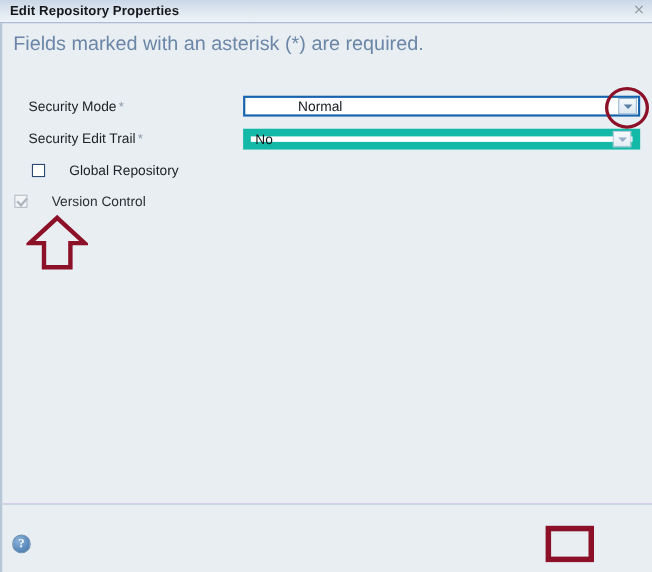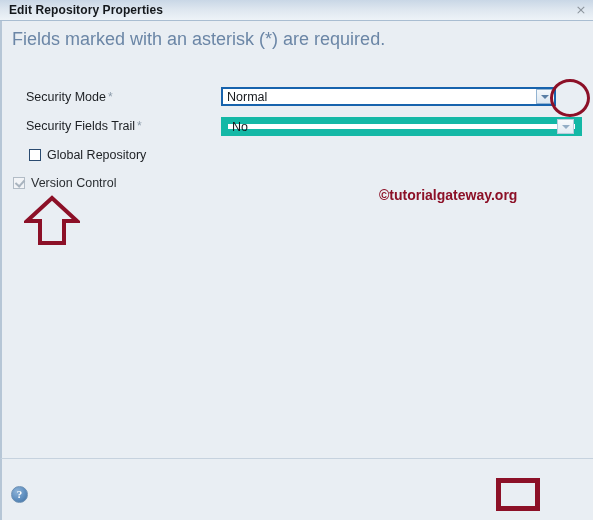--- a/index.html
+++ b/index.html
@@ -83,22 +83,23 @@
   .combo {
     position: absolute;
     height: 19px;
     box-sizing: border-box;
     background: #ffffff;
     display: flex;
     align-items: center;
   }
   #combo-operating-mode {
     left: 219px; top: 66px;
-    width: 335px;
+    width: 361px;
     border: 2px solid #1763ad;
+    padding-left: 44px;
   }
   #combo-security-audit {
     left: 219px; top: 96px;
     width: 361px;
     border: 7px solid #14b8a6;
   }
   .combo-value {
     flex: 1;
     font-size: 12.5px;
     color: #16191d;
@@ -159,20 +160,21 @@
     width: 4px; height: 7px;
     border: solid #a9b4bf;
     border-width: 0 2px 2px 0;
     transform: rotate(42deg);
   }
   .checkbox-label {
     font-size: 12.5px;
     color: #1c1f23;
     padding-left: 6px;
     white-space: nowrap;
+    margin-left: 16px;
   }
   .checkbox-label.disabled { color: #2b2f33; }
   
   #annot-circle {
     position: absolute;
     left: 548px; top: 58px;
     width: 40px; height: 38px;
     border: 3px solid #8c1027;
     border-radius: 50%;
     box-sizing: border-box;
@@ -246,21 +248,21 @@
       <span>Security Mode</span><span class="req-star">*</span>
     </div>
     <div class="combo" id="combo-operating-mode">
       <div class="combo-value">Normal</div>
       <div class="combo-arrow">
         <div class="arrow-glyph"></div>
       </div>
     </div>
 
     <div class="field-label" id="label-security-audit">
-      <span>Security Fields Trail</span><span class="req-star">*</span>
+      <span>Security Edit Trail</span><span class="req-star">*</span>
     </div>
     <div class="combo" id="combo-security-audit">
       <div class="combo-value">No</div>
       <div class="combo-arrow">
         <div class="arrow-glyph"></div>
       </div>
     </div>
 
     <div class="checkrow" id="checkrow-global">
       <div class="checkbox-box"></div>
@@ -271,21 +273,20 @@
       <div class="checkbox-box checked disabled"></div>
       <div class="checkbox-label disabled">Version Control</div>
     </div>
 
     <div id="annot-circle"></div>
 
     <svg id="annot-arrow-up" viewBox="0 0 56 52">
       <polygon points="28,3 53,26 40,26 40,48 16,48 16,26 3,26" fill="none" stroke="#8c1027" stroke-width="4" stroke-linejoin="miter"></polygon>
     </svg>
 
-    <div id="watermark">©tutorialgateway.org</div>
   </div>
 
   <div id="footer">
     <div id="help-icon">?</div>
 
   </div>
 
   <div id="annot-ok-box"></div>
 
 </div>

